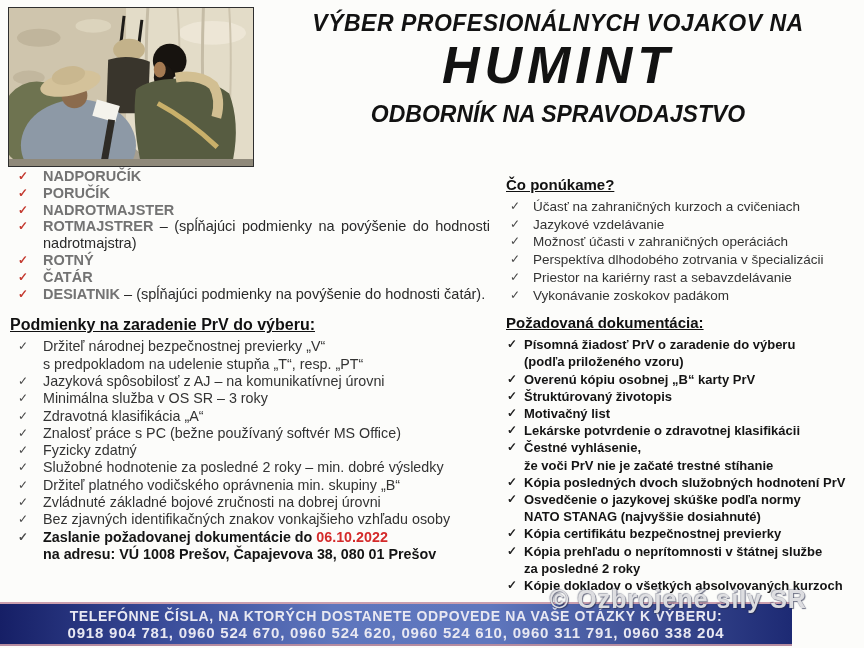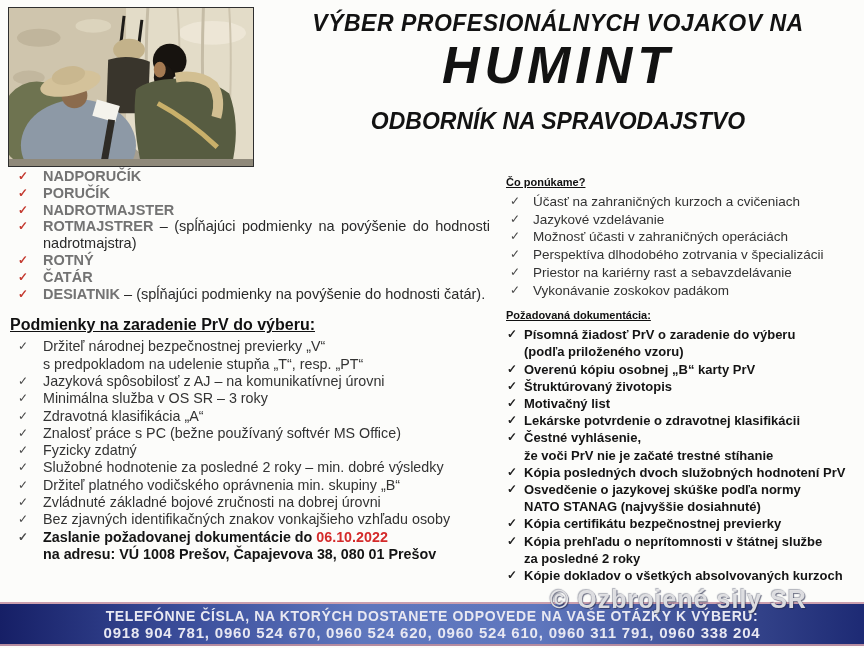--- a/index.html
+++ b/index.html
@@ -15,21 +15,21 @@
   }
   .photo svg { display:block; width:100%; height:100%; }
 
   
   .title-block {
     position:absolute; left:260px; top:10px; width:596px;
     text-align:center; font-style:italic; font-weight:bold; color:#121212;
   }
   .t1 { font-size:23px; letter-spacing:0.5px; }
   .t2 { font-size:52px; line-height:1.02; letter-spacing:5px; margin-top:2px; }
-  .t3 { font-size:23px; margin-top:16px;font-style:italic; }
+  .t3 { font-size:23px; margin-top:9px;font-style:italic; }
   .t4 { font-size:23px; }
 
   
   ul { list-style:none; margin:0; padding:0; }
   li { position:relative; }
   .chk { position:absolute; left:0; top:0; font-size:12px; }
   .sec-heading { font-weight:bold; text-decoration:underline; color:#111; }
 
   
   .col-left { position:absolute; left:10px; top:168px; width:480px; }
@@ -41,32 +41,32 @@
   .rank-note { color:#2a2a2a; font-weight:normal; }
 
   .conds-block { margin-top:14px; }
   .conds li { padding-left:33px; font-size:14.3px; line-height:17.3px; color:#333; text-align:justify; }
   .conds .chk { left:8px; color:#4a4a4a; }
   .conds li.strong, .conds li.strong .deadline-prefix { font-weight:bold; color:#141414; }
   .date-red { color:#d42a2a; font-weight:bold; }
 
   
   .col-right { position:absolute; left:506px; top:176px; width:356px; }
-  .col-right .sec-heading { font-size:11px; margin-bottom:5px; }
+  .col-right .sec-heading { font-size:15px; margin-bottom:5px; }
 
   .offer li { padding-left:27px; font-size:13.5px; line-height:17.7px; color:#333; white-space:nowrap; }
   .offer .chk { left:4px; color:#4a4a4a; }
 
   .docs-block { margin-top:10px; }
   .docs li { padding-left:18px; font-size:13px; line-height:17.2px; font-weight:bold; color:#141414; white-space:nowrap; }
   .docs .chk { left:1px; color:#222; }
 
   
   .footer-bar {
-    position:absolute; left:0; top:602px; width:864px; height:44px; box-sizing:border-box;
+    position:absolute; left:0; top:602px; width:792px; height:44px; box-sizing:border-box;
     background:linear-gradient(90deg,#161f66 0%,#3c4f9c 22%,#5e76bd 42%,#5f77be 62%,#39498f 84%,#1d2a74 100%);
     border-top:2px solid #cb9fae; border-bottom:2px solid #b68ca0;
     text-align:center; color:#e8e8f2; font-weight:bold;
   }
   .footer-line1 { font-size:14px; margin-top:4px; letter-spacing:0.6px; }
   .footer-line2 { font-size:15px; letter-spacing:0.8px; }
 
   
   .watermark {
     position:absolute; left:550px; top:585px; z-index:5;

